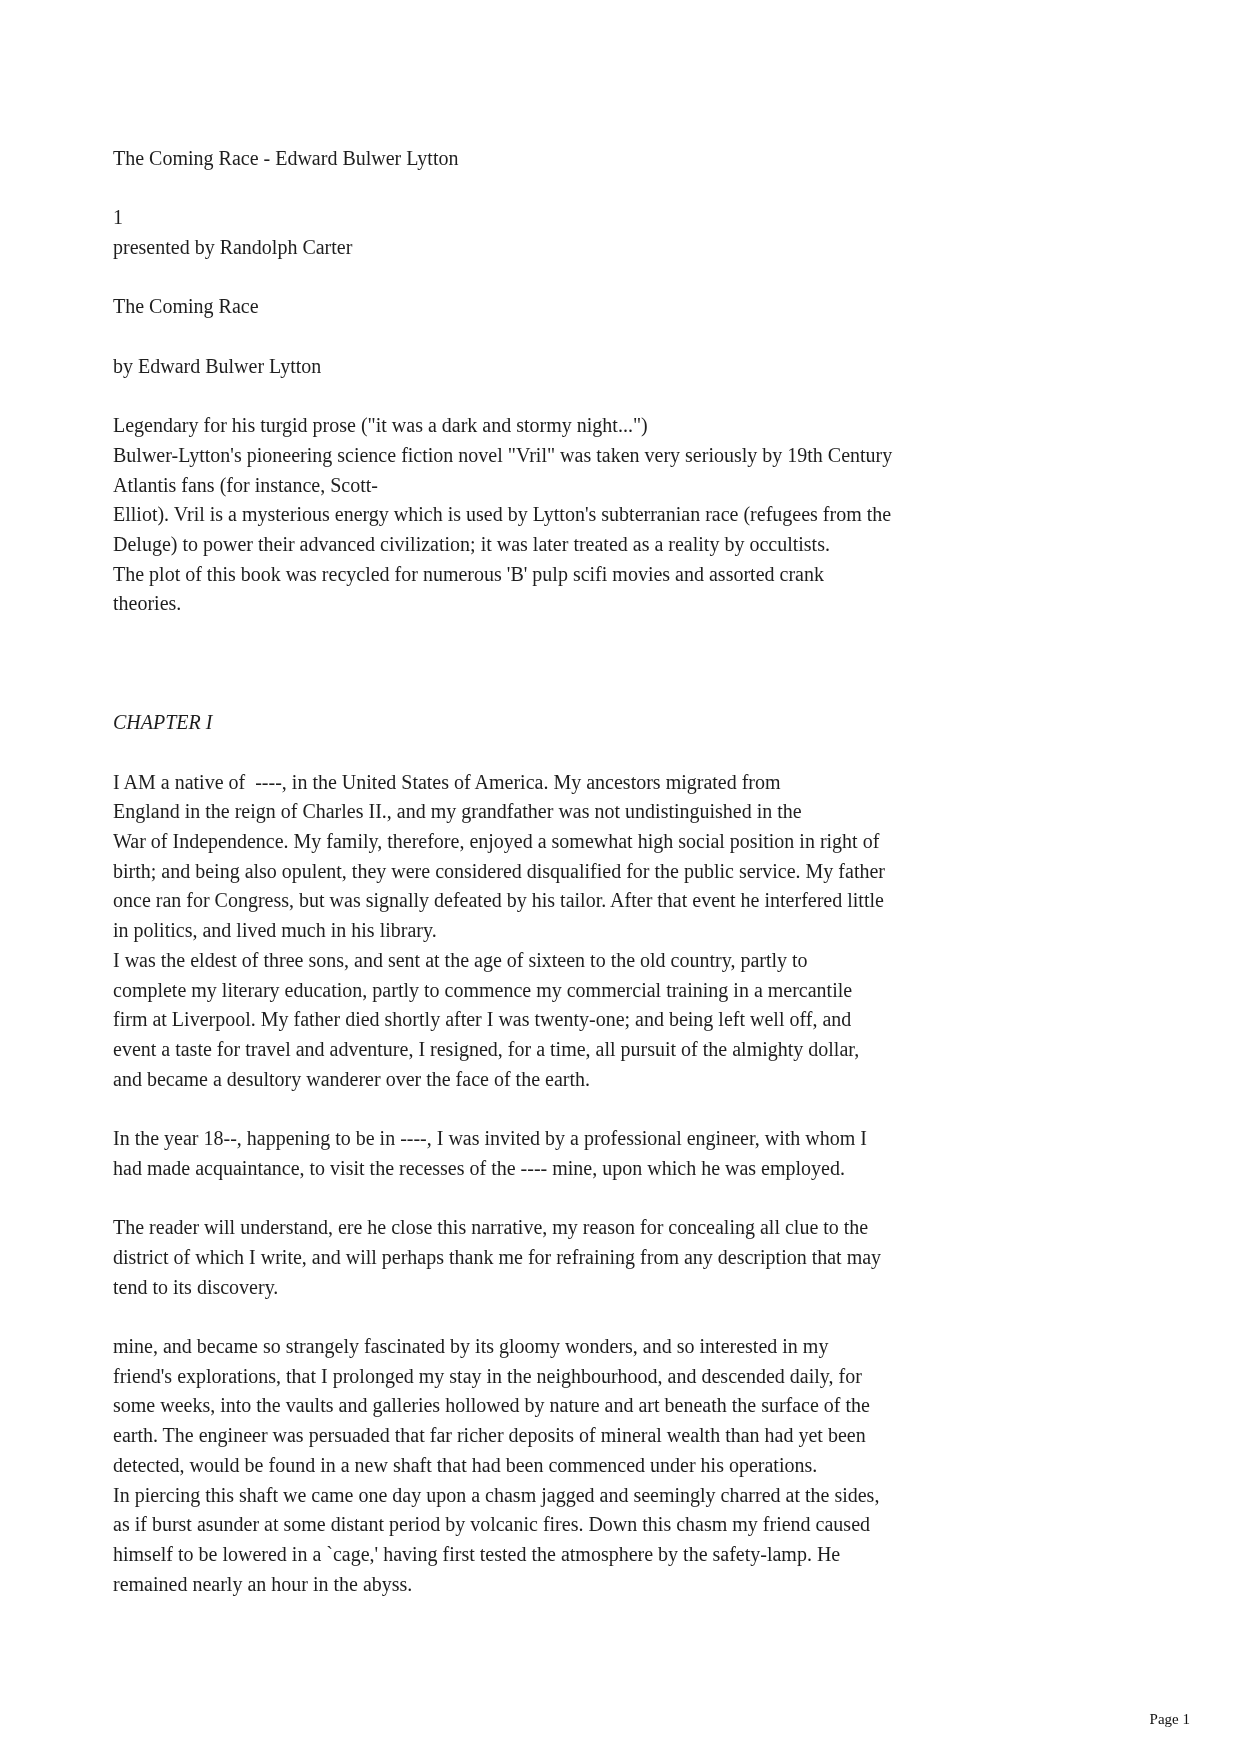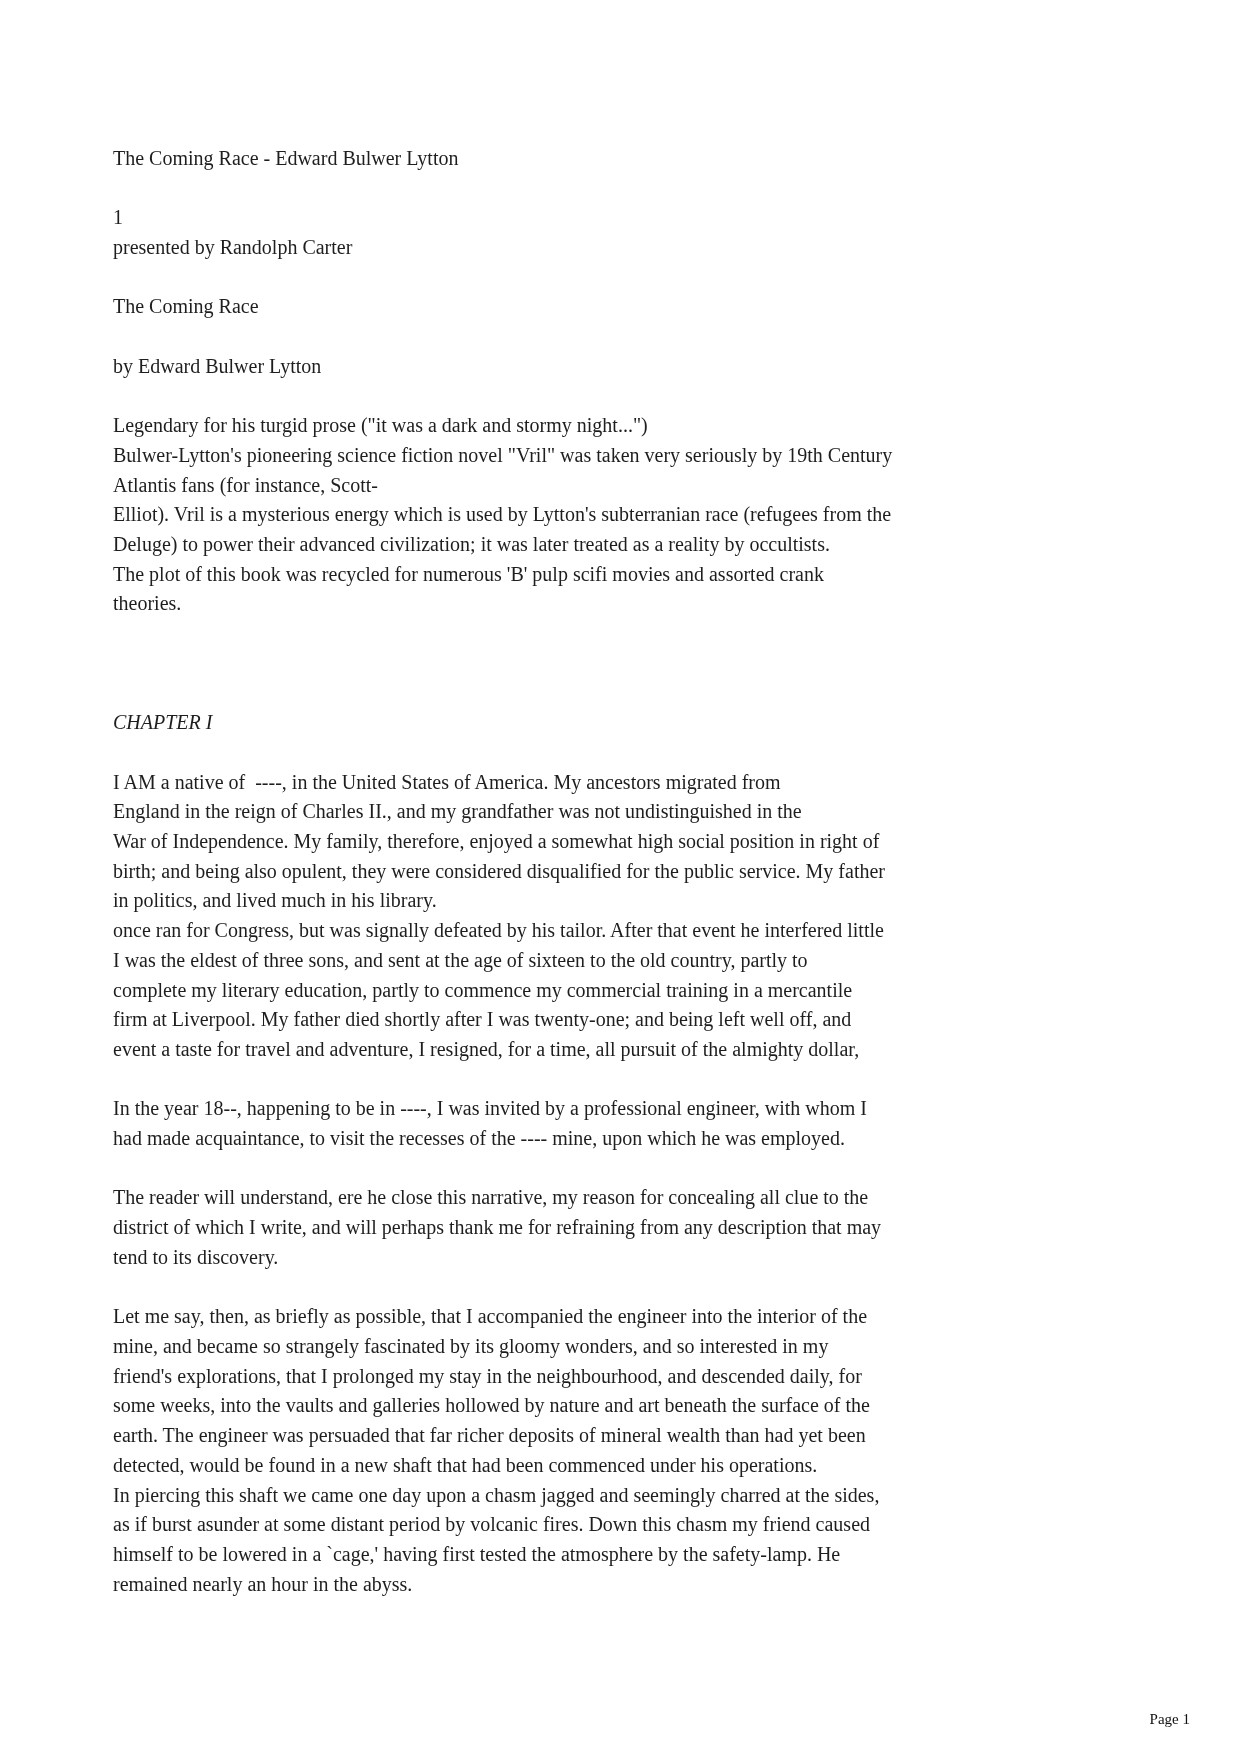--- a/index.html
+++ b/index.html
@@ -53,38 +53,38 @@
         <div>Deluge) to power their advanced civilization; it was later treated as a reality by occultists.</div>
         <div>The plot of this book was recycled for numerous 'B' pulp scifi movies and assorted crank</div>
         <div>theories.</div>
       </section>
     <div class="line gap3">CHAPTER I</div>
     <section class="block gap1">
         <div>I AM a native of  ----, in the United States of America. My ancestors migrated from</div>
         <div>England in the reign of Charles II., and my grandfather was not undistinguished in the</div>
         <div>War of Independence. My family, therefore, enjoyed a somewhat high social position in right of</div>
         <div>birth; and being also opulent, they were considered disqualified for the public service. My father</div>
+        <div>once ran for Congress, but was signally defeated by his tailor. After that event he interfered little</div>
         <div>in politics, and lived much in his library.</div>
-        <div>once ran for Congress, but was signally defeated by his tailor. After that event he interfered little</div>
         <div>I was the eldest of three sons, and sent at the age of sixteen to the old country, partly to</div>
         <div>complete my literary education, partly to commence my commercial training in a mercantile</div>
         <div>firm at Liverpool. My father died shortly after I was twenty-one; and being left well off, and</div>
         <div>event a taste for travel and adventure, I resigned, for a time, all pursuit of the almighty dollar,</div>
+        <div>and became a desultory wanderer over the face of the earth.</div>
       </section>
     <section class="block gap1">
         <div>In the year 18--, happening to be in ----, I was invited by a professional engineer, with whom I</div>
         <div>had made acquaintance, to visit the recesses of the ---- mine, upon which he was employed.</div>
       </section>
     <section class="block gap1">
         <div>The reader will understand, ere he close this narrative, my reason for concealing all clue to the</div>
         <div>district of which I write, and will perhaps thank me for refraining from any description that may</div>
         <div>tend to its discovery.</div>
       </section>
     <section class="block gap1">
-        <div>Let me say, then, as briefly as possible, that I accompanied the engineer into the interior of the</div>
         <div>mine, and became so strangely fascinated by its gloomy wonders, and so interested in my</div>
         <div>friend's explorations, that I prolonged my stay in the neighbourhood, and descended daily, for</div>
         <div>some weeks, into the vaults and galleries hollowed by nature and art beneath the surface of the</div>
         <div>earth. The engineer was persuaded that far richer deposits of mineral wealth than had yet been</div>
         <div>detected, would be found in a new shaft that had been commenced under his operations.</div>
         <div>In piercing this shaft we came one day upon a chasm jagged and seemingly charred at the sides,</div>
         <div>as if burst asunder at some distant period by volcanic fires. Down this chasm my friend caused</div>
         <div>himself to be lowered in a `cage,' having first tested the atmosphere by the safety-lamp. He</div>
         <div>remained nearly an hour in the abyss.</div>
       </section>

